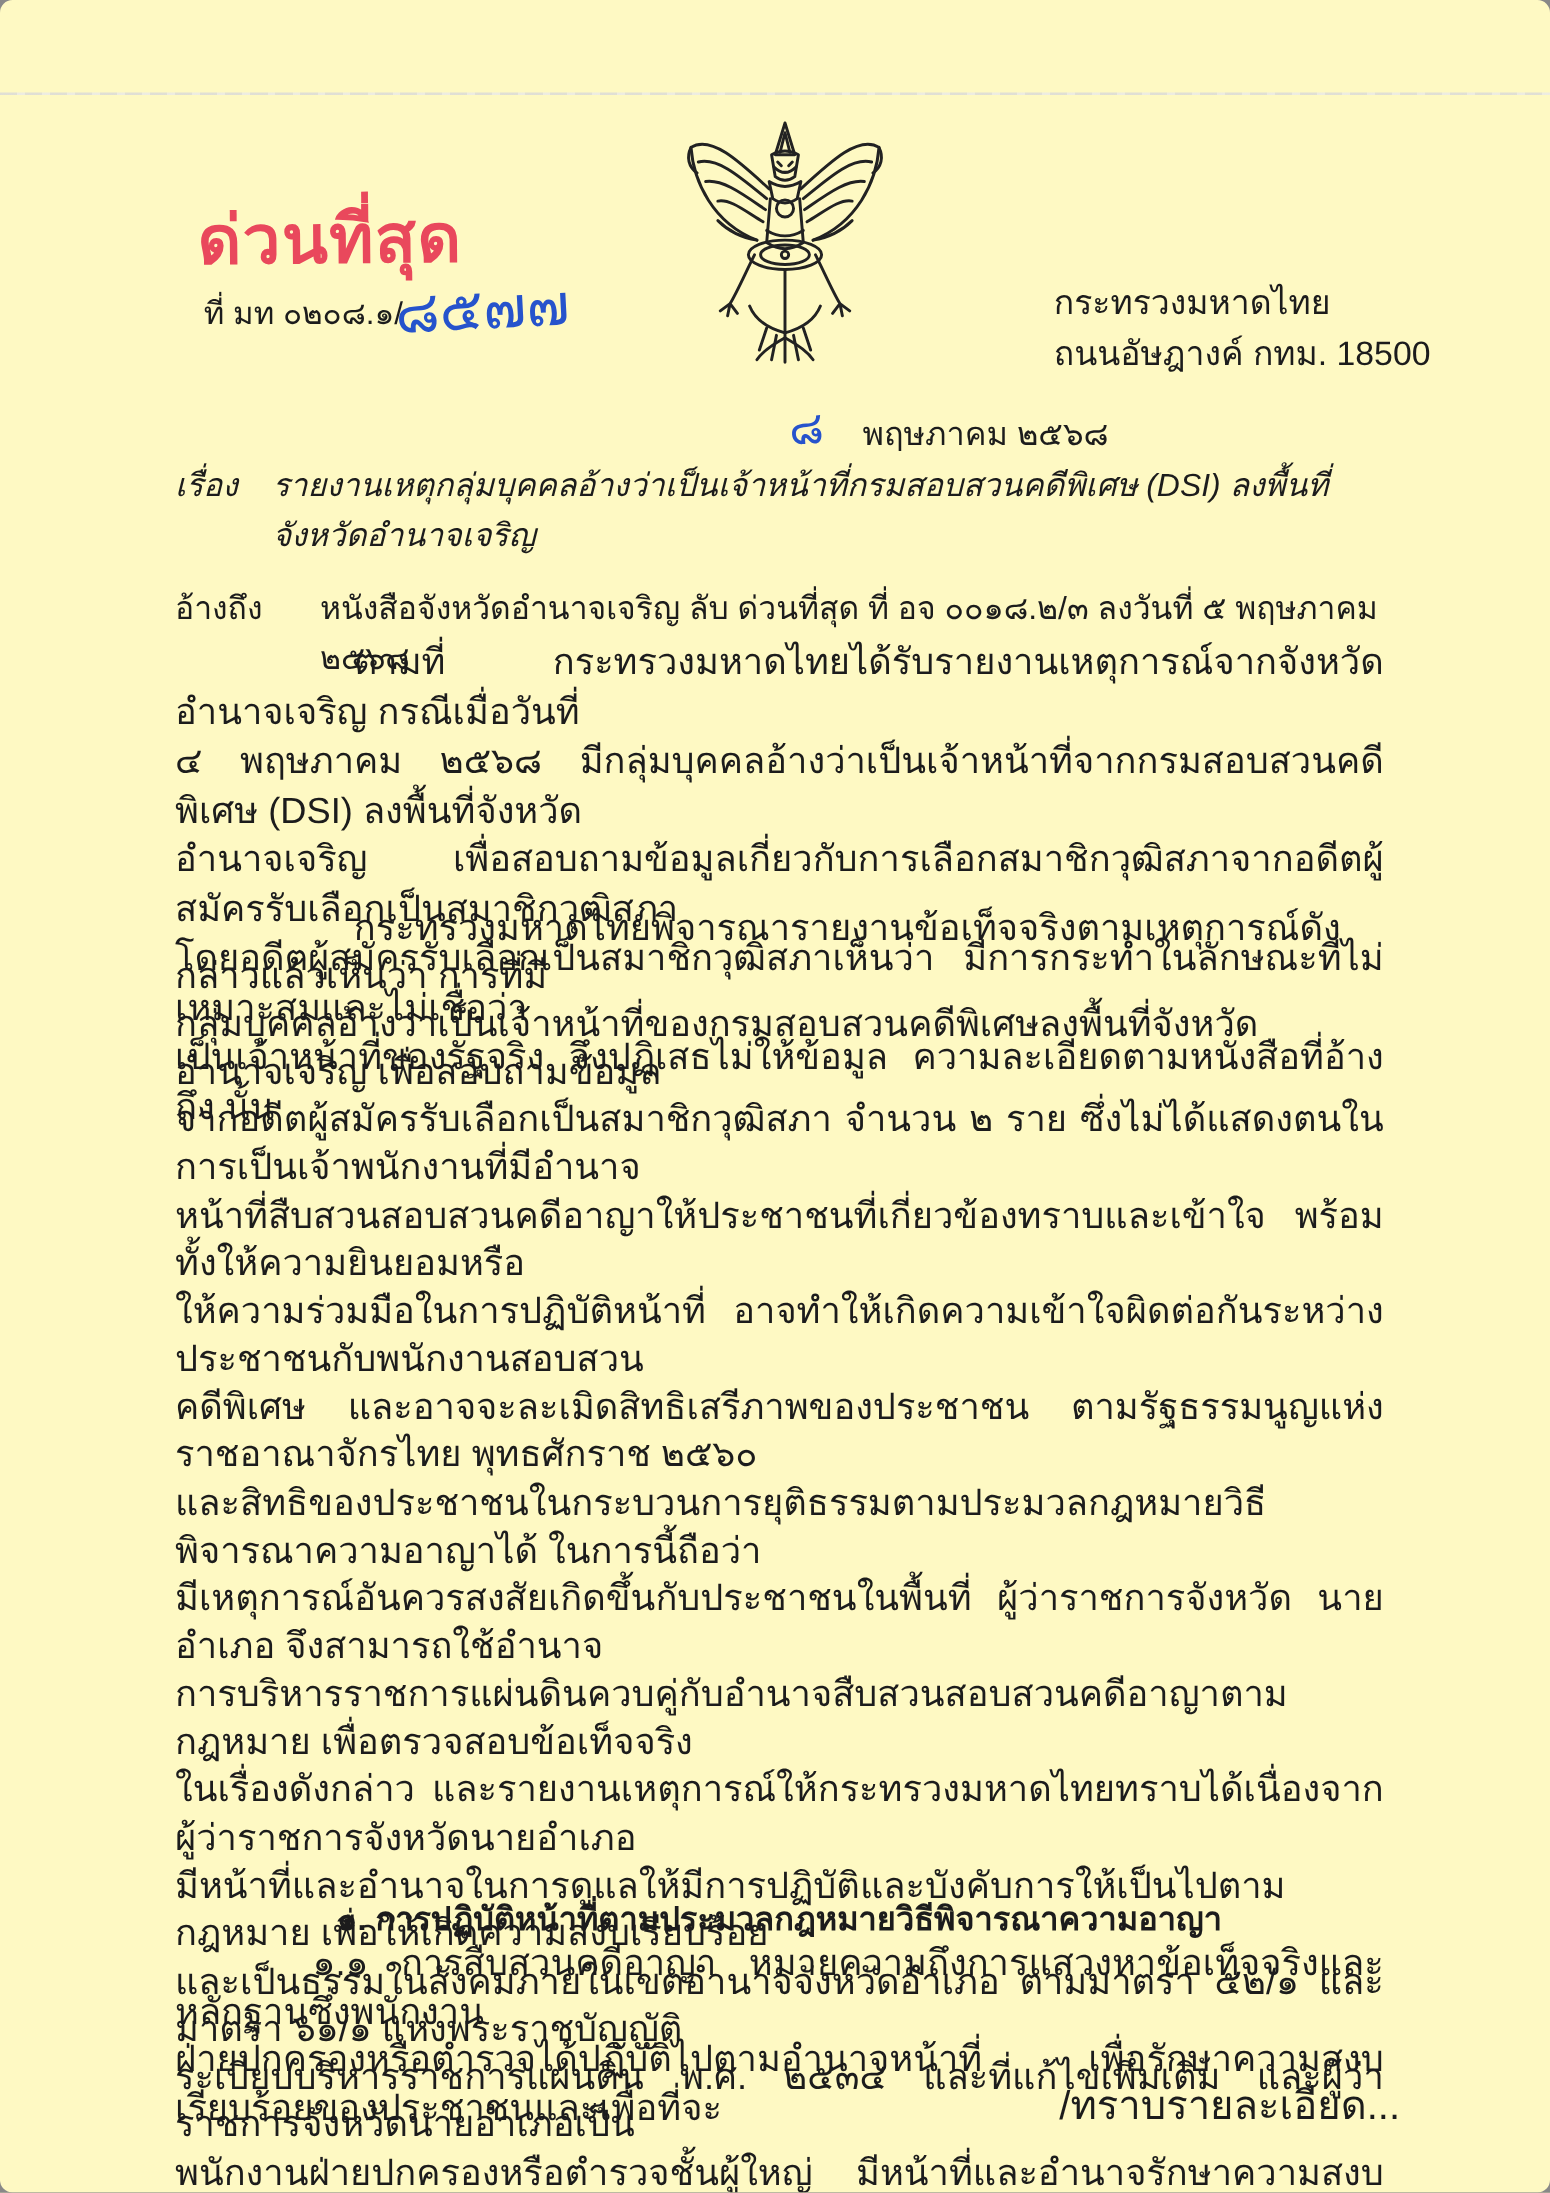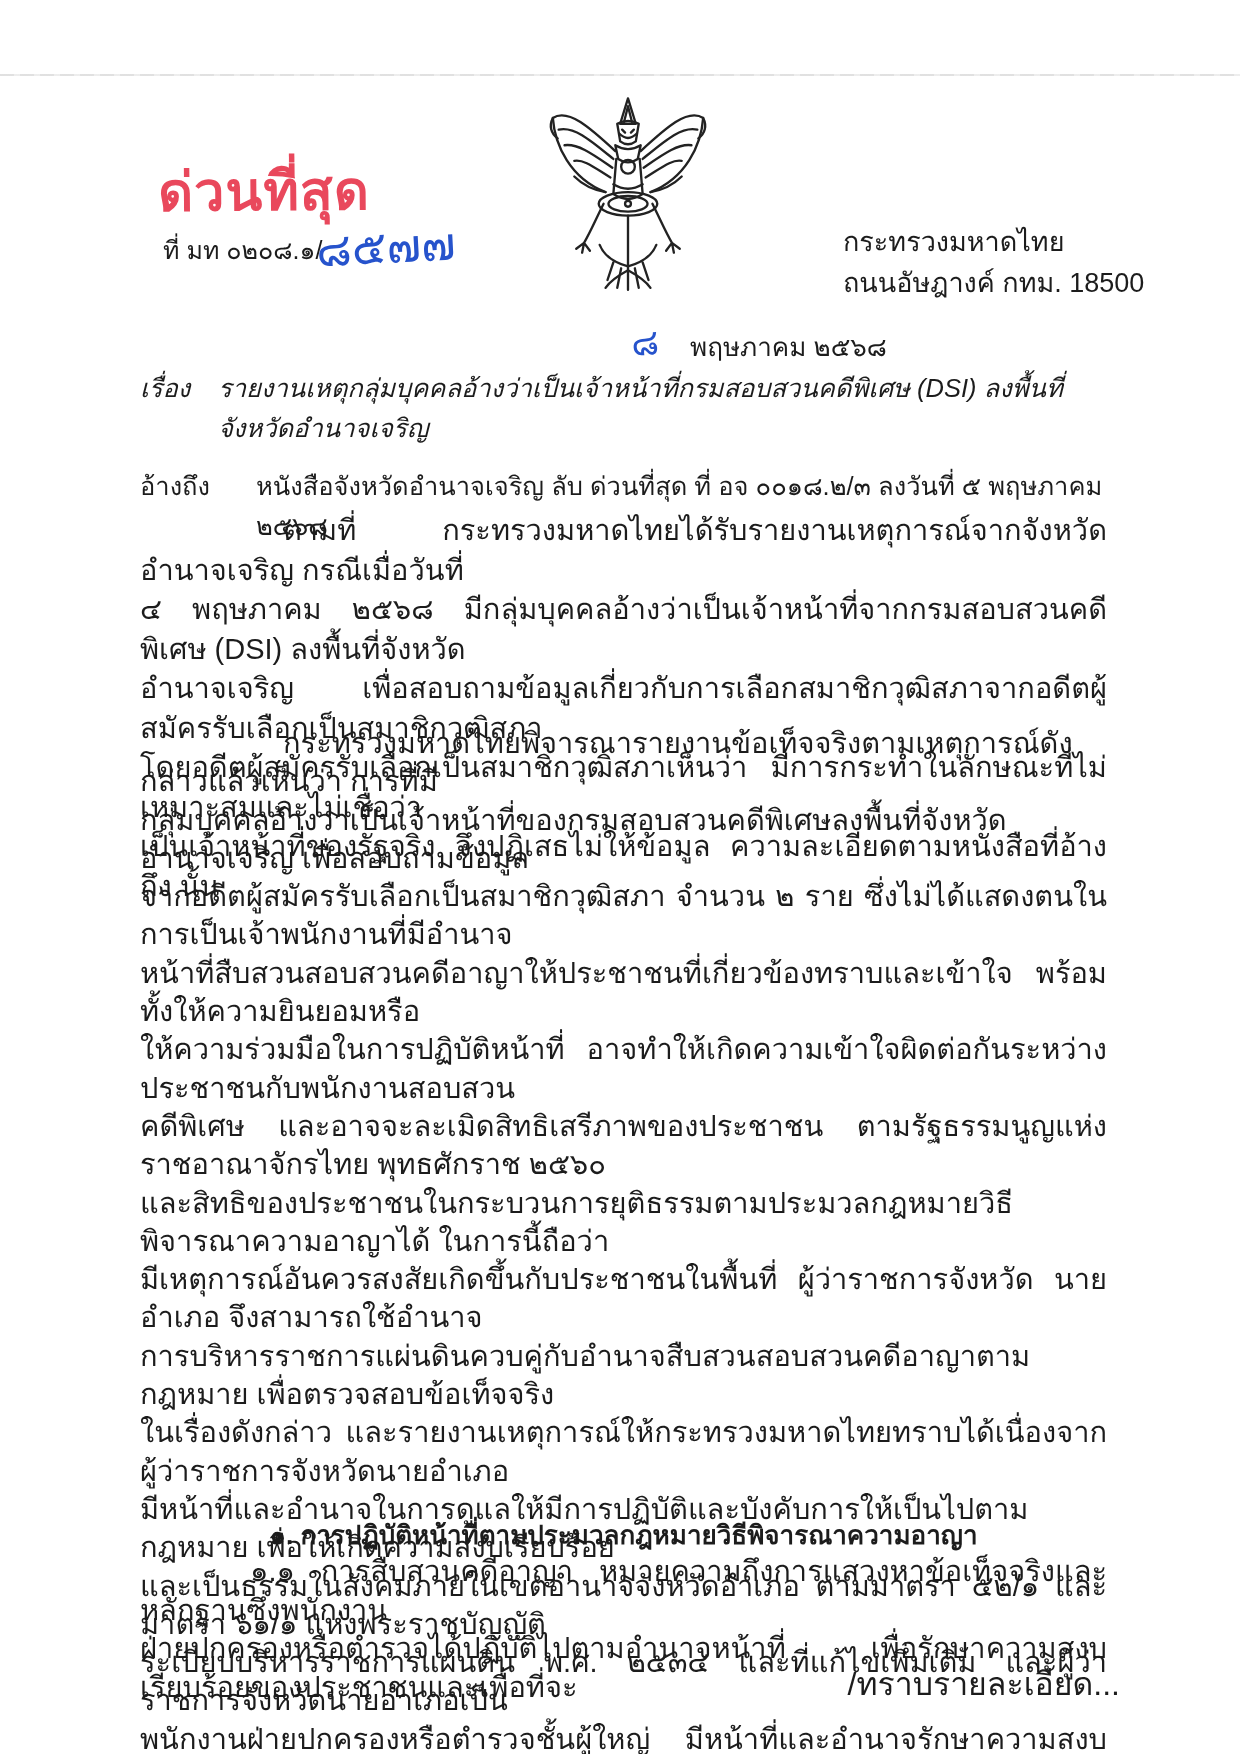--- a/index.html
+++ b/index.html
@@ -1,23 +1,24 @@
 <!DOCTYPE html>
 <html><head>
 <meta charset="utf-8">
 <style>
   html,body{margin:0;padding:0;background:#888;}
   .page{
     position:relative;
     width:1240px;height:1754px;
     margin:0 auto;
-    background:#ffffff;
+    background:#fef9c3;
     overflow:hidden;
     font-family:"Liberation Sans","DejaVu Sans",sans-serif;
     color:#1c1c1c;
+    border-radius:10px;
   }
   .scan-line{
     position:absolute;left:0;top:74px;width:1240px;height:2px;
     background:repeating-linear-gradient(90deg,#d9d9d9 0 14px,#e9e9e9 14px 20px);
     opacity:.8;
   }
   .stamp{
     position:absolute;left:158px;top:148px;
     font-size:54px;font-weight:bold;color:#e9485c;
     letter-spacing:1px;transform:rotate(-.5deg);

